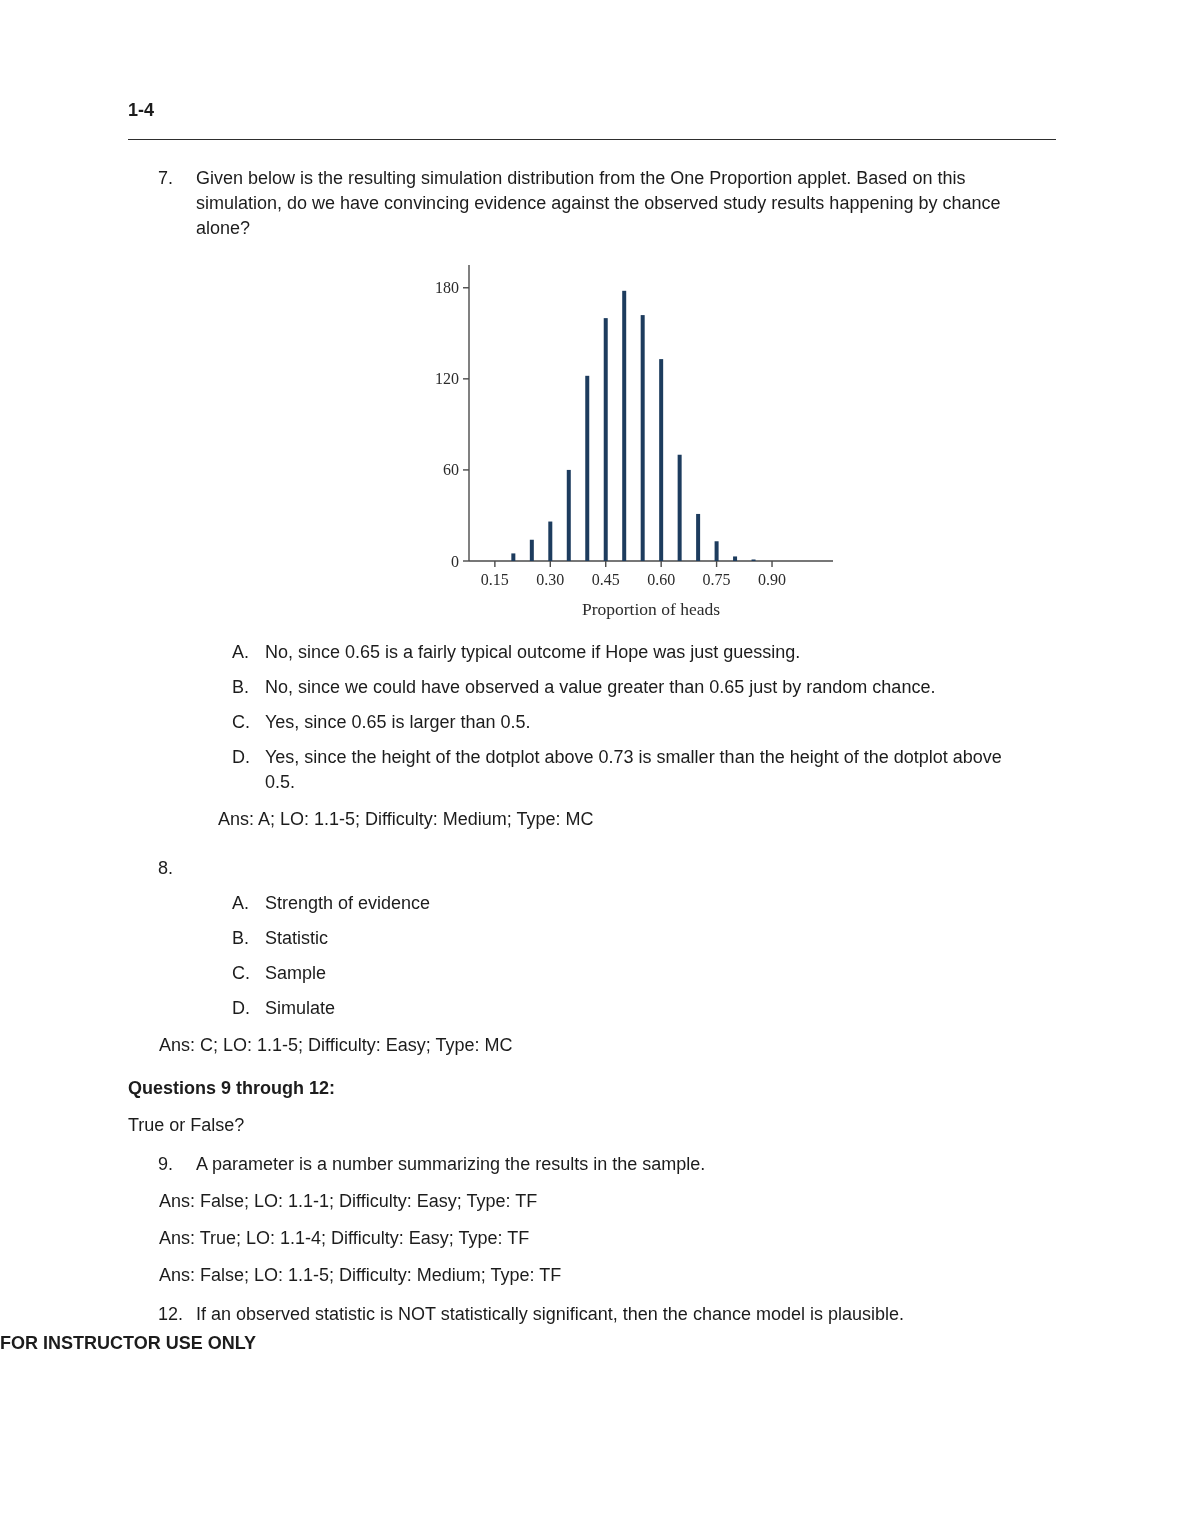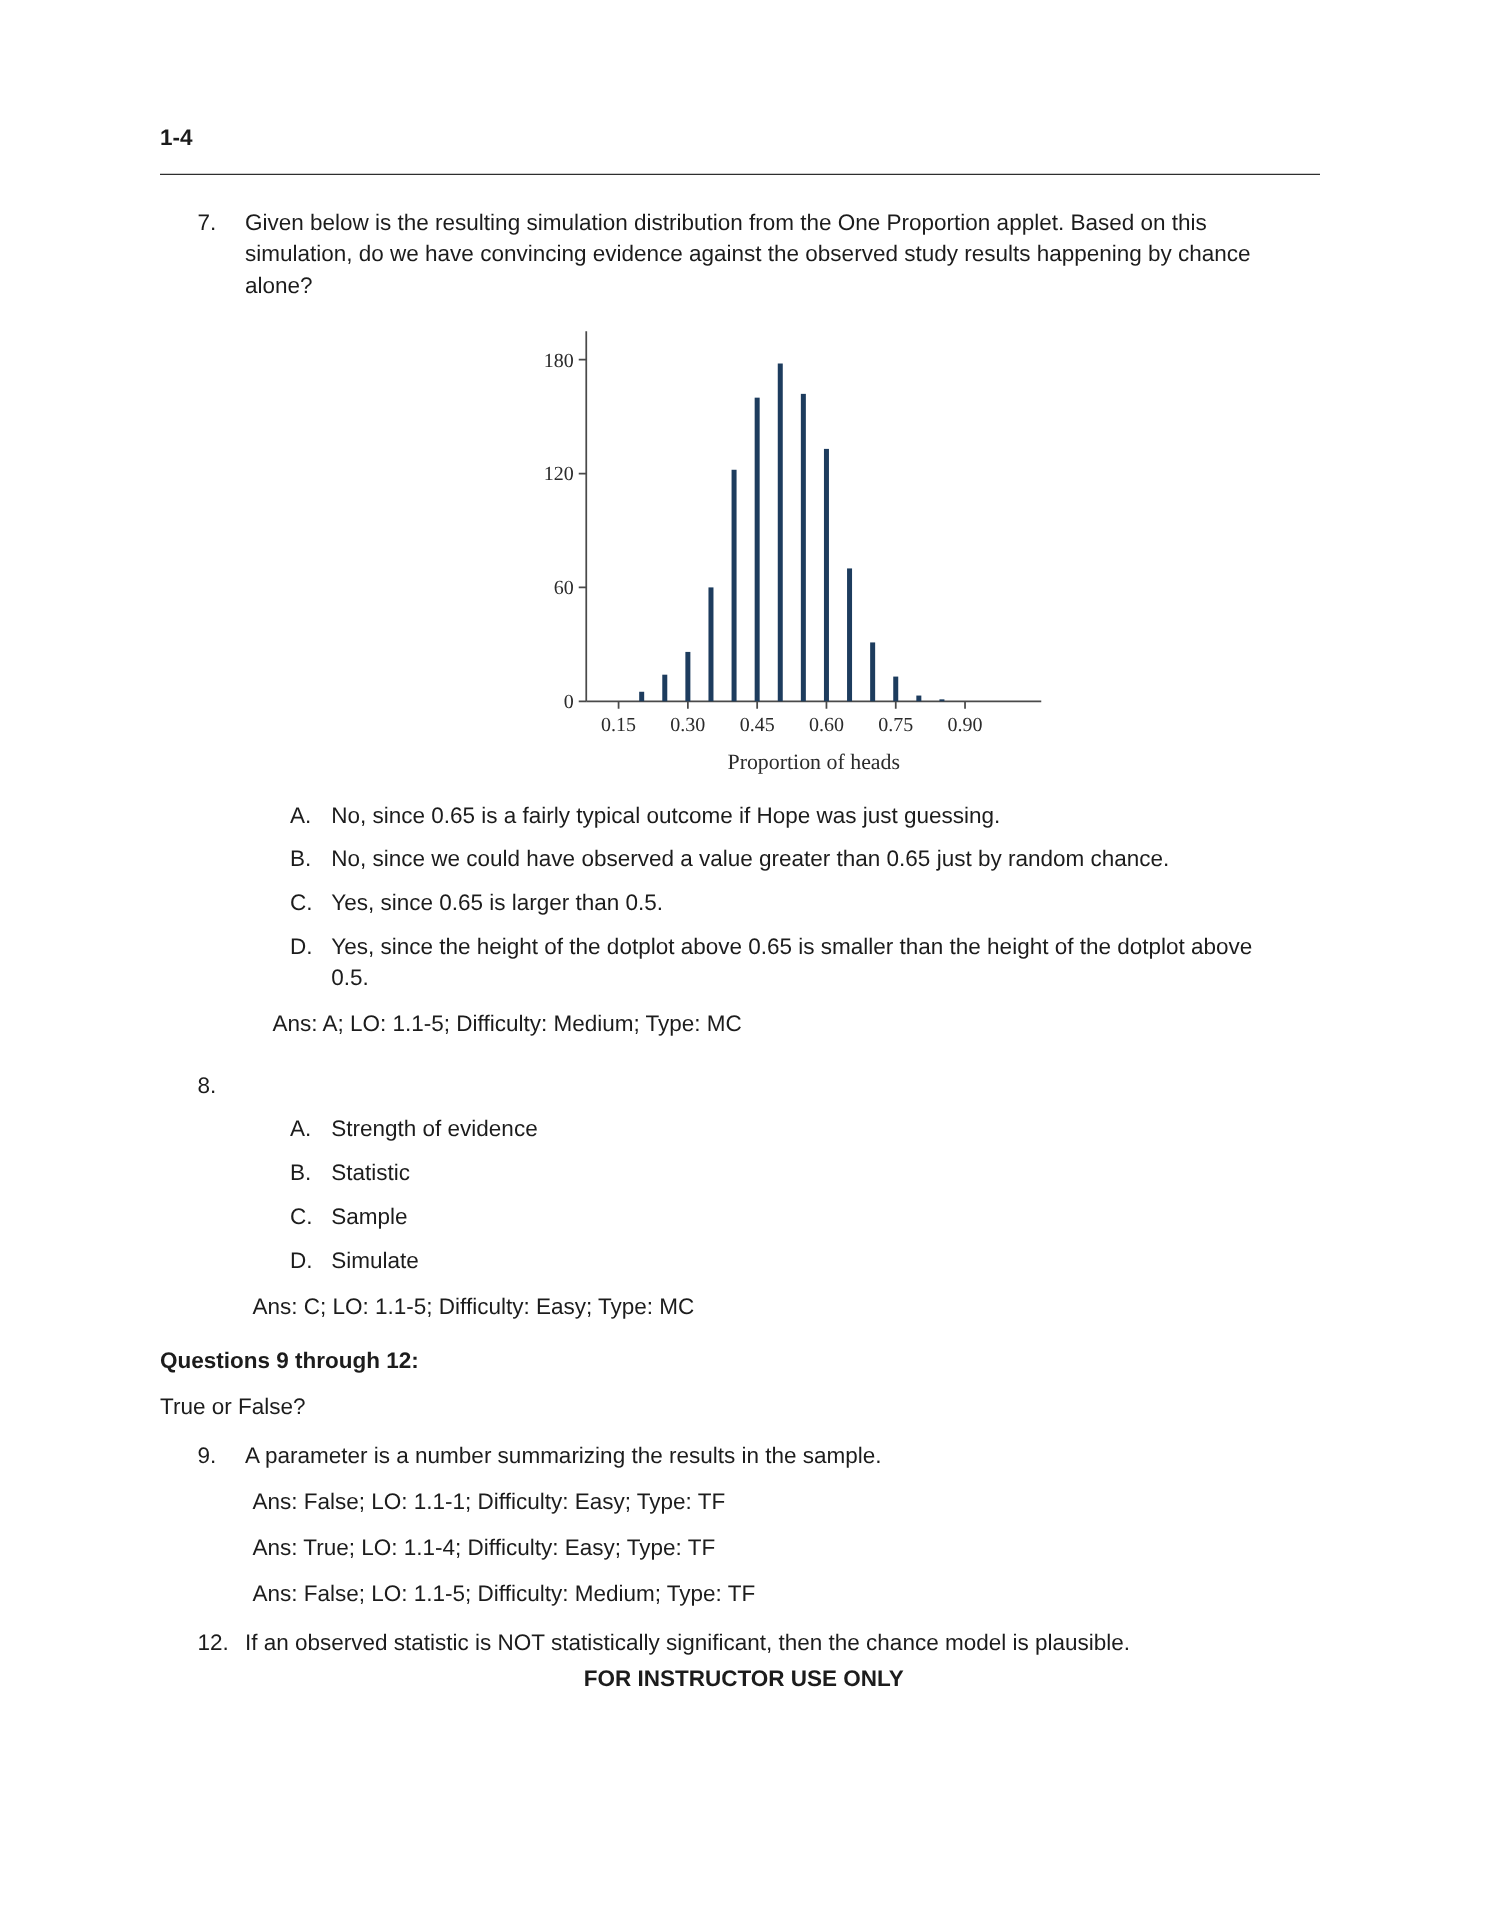--- a/index.html
+++ b/index.html
@@ -22,28 +22,28 @@
   .qtext { max-width:852px; }
 
   .chart-wrap { margin:10px 0 2px 295px; }
   .chart-wrap svg text { font-family:"Liberation Serif", serif; }
 
   .option { display:flex; margin-left:104px; margin-top:10px; }
   .optletter { width:33px; flex:none; }
   .opttext { max-width:748px; }
 
   .answer { margin-top:12px; margin-left:90px; }
-  .answer.flush { margin-left:74px; }
+  .answer.flush { margin-left:31px; }
 
   .section-heading { font-weight:bold; margin-top:18px; }
   .section-sub { margin-top:12px; }
 
   .tf-question { margin-top:14px; }
 
-  .footer { margin-top:4px; width:1190px; text-align:center; font-weight:bold; margin-left:-128px; }
+  .footer { margin-top:4px; width:1190px; font-weight:bold; margin-left:-128px; }
 </style>
 </head>
 <body>
 
 <div class="page">
 
   <div class="header-row">
     <span class="page-num">1-4</span>
   </div>
   <div class="rule"></div>
@@ -102,21 +102,21 @@
   <div class="option">
     <span class="optletter">B.</span>
     <span class="opttext">No, since we could have observed a value greater than 0.65 just by random chance.</span>
   </div>
   <div class="option">
     <span class="optletter">C.</span>
     <span class="opttext">Yes, since 0.65 is larger than 0.5.</span>
   </div>
   <div class="option">
     <span class="optletter">D.</span>
-    <span class="opttext">Yes, since the height of the dotplot above 0.65 is smaller than the height of the dotplot above 0.5.</span>
+    <span class="opttext">Yes, since the height of the dotplot above 0.73 is smaller than the height of the dotplot above 0.5.</span>
   </div>
   <div class="answer">Ans: A; LO: 1.1-5; Difficulty: Medium; Type: MC</div>
 
   <div class="question">
     <span class="qnum">8.</span>
   </div>
   <div class="option">
     <span class="optletter">A.</span>
     <span class="opttext">Strength of evidence</span>
   </div>

